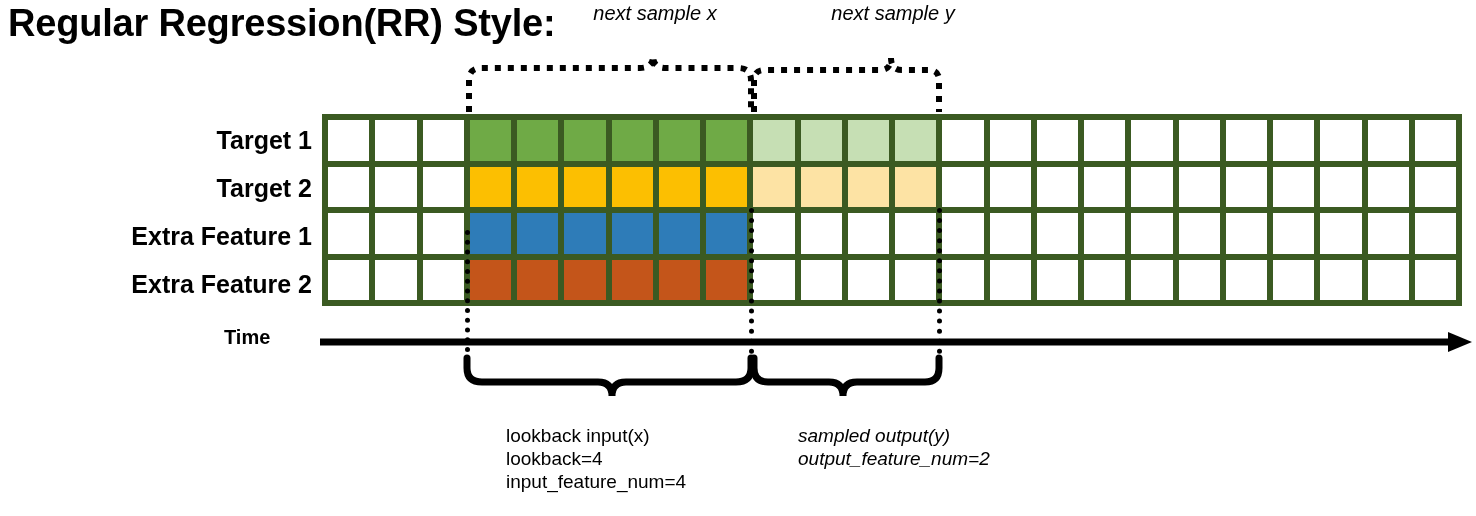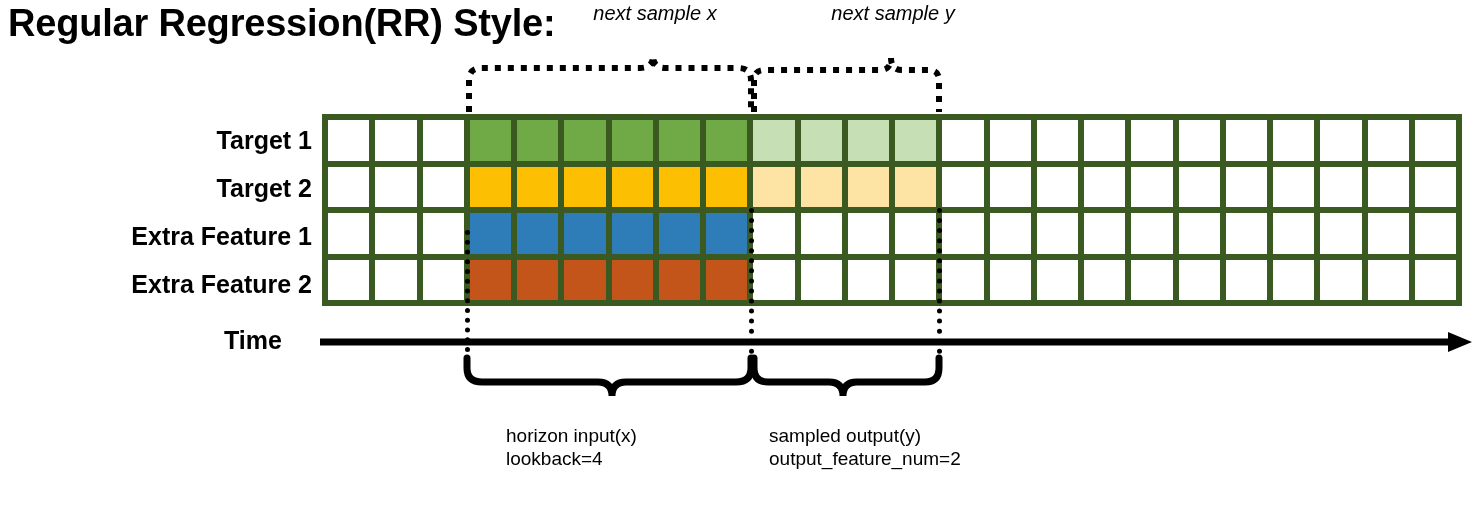--- a/index.html
+++ b/index.html
@@ -44,21 +44,21 @@
   .c-green{background:#6faa46;}
   .c-greenl{background:#c6dfb4;}
   .c-gold{background:#fcbf01;}
   .c-goldl{background:#fde3a4;}
   .c-blue{background:#2e7cb8;}
   .c-orange{background:#c4551a;}
 
   
   #time-label{
     position:absolute;left:224px;top:326px;
-    font-size:25px;font-weight:700;color:#000;
+    font-size:20px;font-weight:700;color:#000;
   }
   #time-axis{position:absolute;left:320px;top:330px;}
 
   
   .vline{position:absolute;width:0;border-left:5px dotted #000;}
 
   svg{overflow:visible;}
   .cap{
     position:absolute;font-size:19px;color:#000;line-height:23px;
     font-family:"Liberation Sans", sans-serif;white-space:nowrap;
@@ -198,21 +198,22 @@
   </svg>
 
   <svg style="position:absolute;left:0;top:352px;width:1476px;height:60px;">
     <g fill="none" stroke="#000" stroke-width="7" stroke-linecap="round">
       <path d="M467,6 L467,16 Q467,30 482,30 L598,30 Q612,30 612,44 Q612,30 626,30 L736,30 Q751,30 751,16 L751,6"></path>
       <path d="M754,6 L754,16 Q754,30 768,30 L829,30 Q843,30 843,44 Q843,30 857,30 L925,30 Q939,30 939,16 L939,6"></path>
     </g>
   </svg>
 
   <div class="cap" style="left:506px;top:424px;">
-    <div>horizon input(x)</div>
+    <div>lookback input(x)</div>
     <div>lookback=4</div>
+    <div>input_feature_num=4</div>
   </div>
-  <div class="cap" style="left:769px;top:424px;">
+  <div class="cap" style="left:798px;top:424px;font-style:italic;">
     <div>sampled output(y)</div>
     <div>output_feature_num=2</div>
   </div>
 
 </div>
 
 </body></html>

